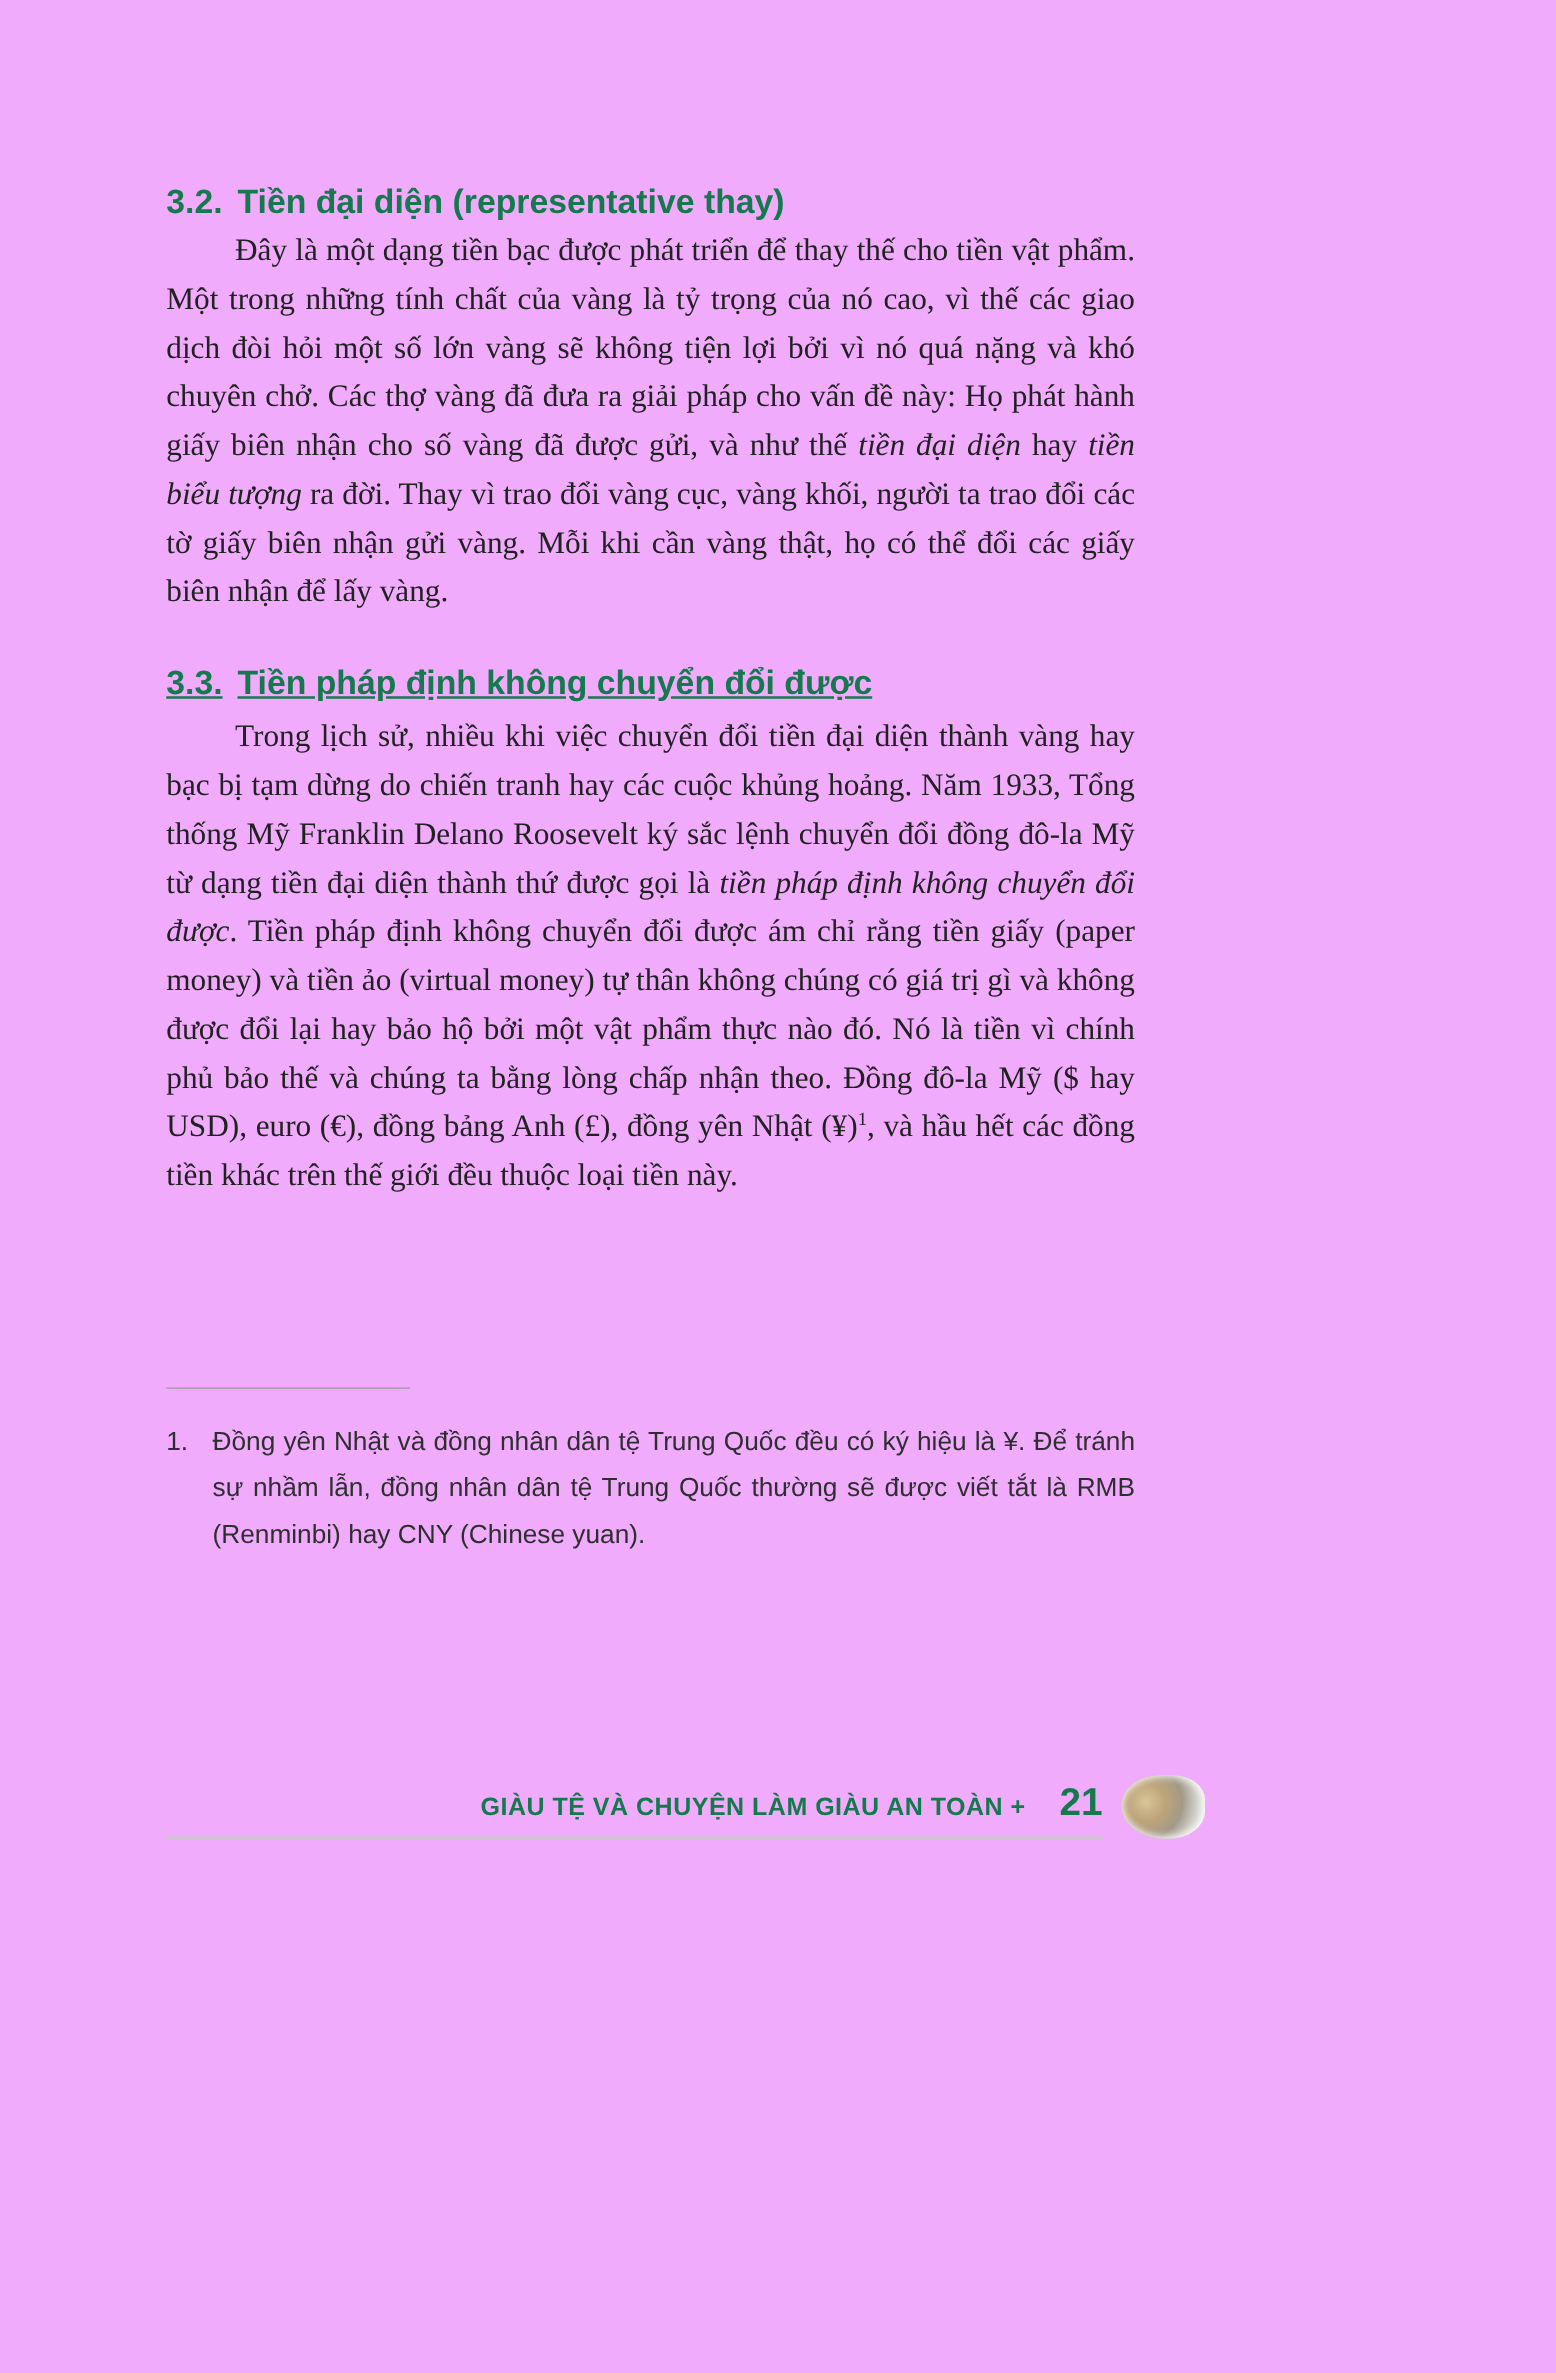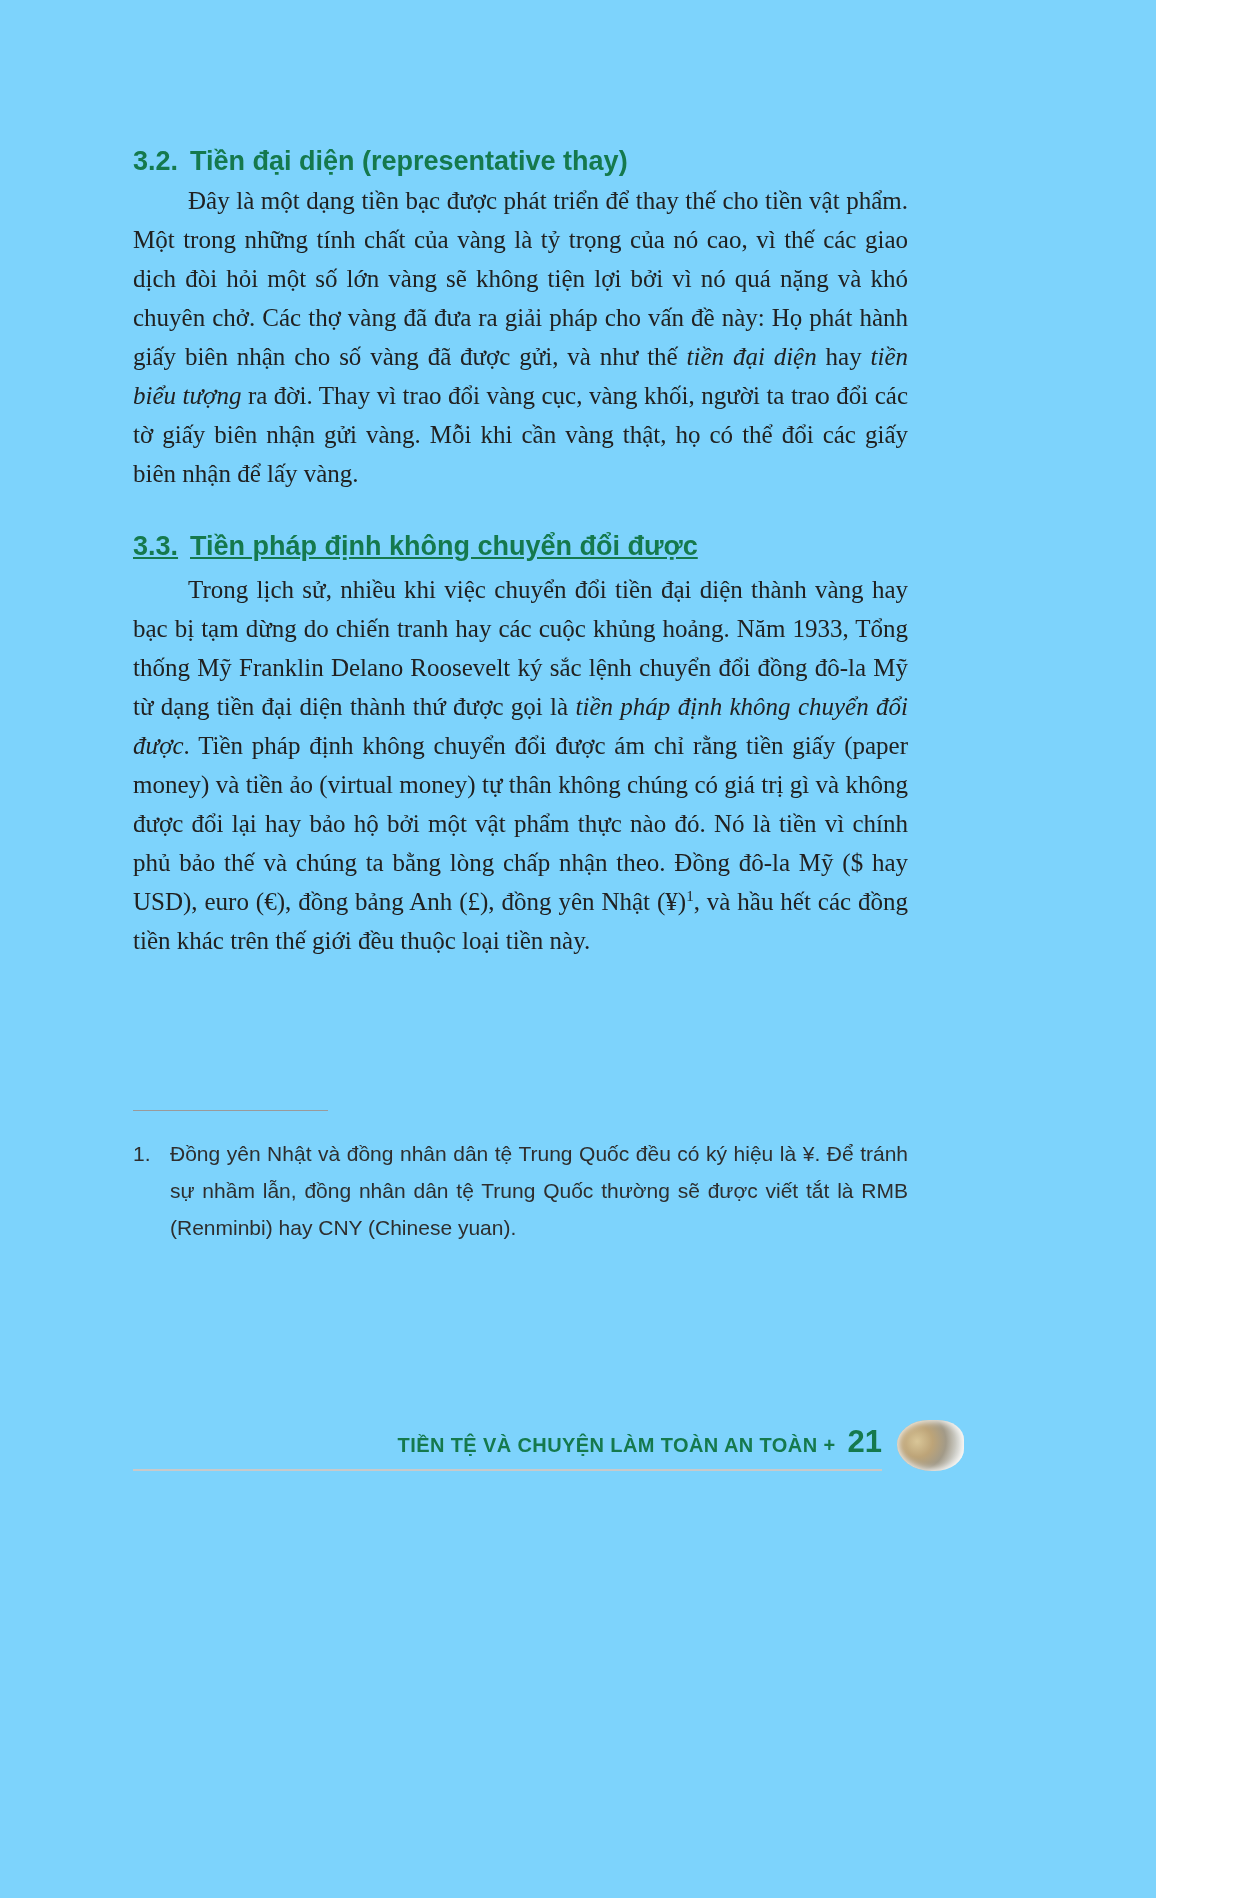--- a/index.html
+++ b/index.html
@@ -3,23 +3,23 @@
 <meta charset="utf-8">
 <style>
   :root{
     --accent:#15794d;
     --body-text:#212121;
     --rule:#c9c9c9;
   }
   html,body{margin:0;padding:0;background:#ffffff;}
   .page{
     position:relative;
-    width:1156px;
+    width:1245px;
     height:1898px;
-    background:#7dd3fc;
+    background:#f0abfc;
     overflow:hidden;
     font-family:"Liberation Serif", serif;
     color:var(--body-text);
   }
   .content{
     position:absolute;
     left:133px;
     top:142px;
     width:775px;
   }
@@ -77,20 +77,21 @@
     color:var(--accent);
   }
   .footer .running-title{
     font-size:20px;
     font-weight:bold;
     letter-spacing:0.4px;
   }
   .footer .page-number{
     font-size:31px;
     font-weight:bold;
+    margin-left:15px;
   }
   .coins-image{
     position:absolute;
     left:897px;
     top:1420px;
     width:67px;
     height:51px;
     border-radius:55% 45% 50% 60%;
     background:
       radial-gradient(circle at 30% 42%, #d9c698 0%, #bda478 28%, #a29a88 52%, #cfcfc9 72%, #f2f2ee 90%, #ffffff 100%);
@@ -122,18 +123,18 @@
     <div class="footnote-divider"></div>
 
     <div class="footnote">
       <span class="fn-marker">1.</span>
       <span class="fn-text">Đồng yên Nhật và đồng nhân dân tệ Trung Quốc đều có ký hiệu là ¥. Để tránh sự nhầm lẫn, đồng nhân dân tệ Trung Quốc thường sẽ được viết tắt là RMB (Renminbi) hay CNY (Chinese yuan).</span>
     </div>
 
   </div>
 
   <div class="footer">
-    <span class="running-title">TIỀN TỆ VÀ CHUYỆN LÀM TOÀN AN TOÀN +</span>
+    <span class="running-title">GIÀU TỆ VÀ CHUYỆN LÀM GIÀU AN TOÀN +</span>
     <span class="page-number">21</span>
   </div>
 
   <div class="coins-image"></div>
 </div>
 
 </body></html>

